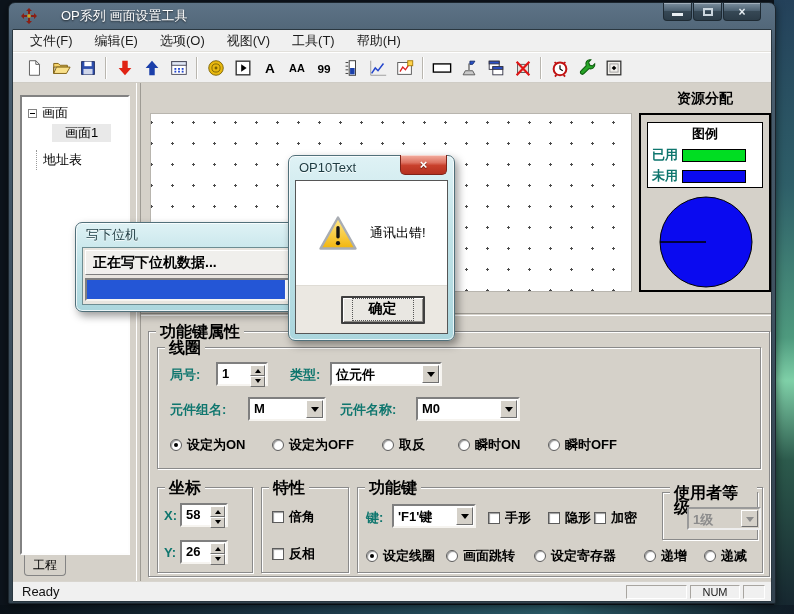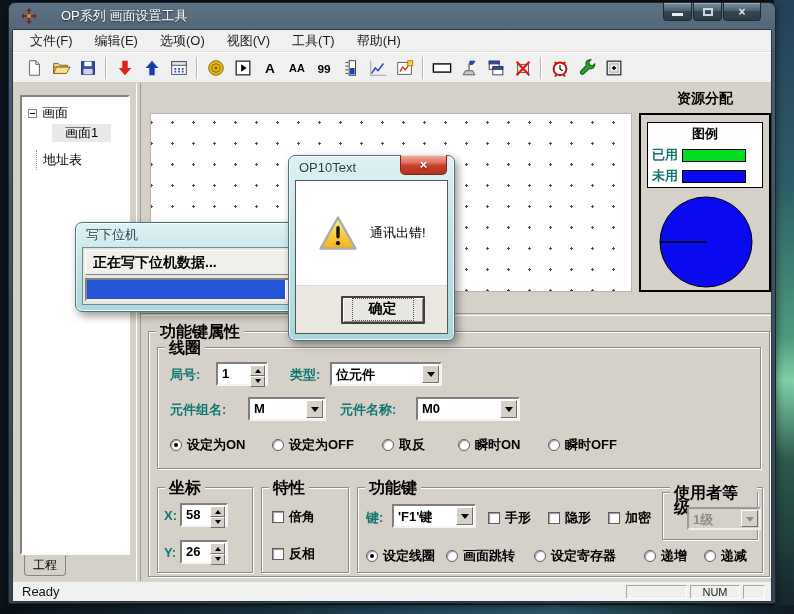--- a/index.html
+++ b/index.html
@@ -494,21 +494,21 @@
               </span>
           </div>
           <label class="opt" style="left:130px; top:21px;">
             <span class="cb"></span>
               <span class="t">手形</span>
             </label>
           <label class="opt" style="left:190px; top:21px;">
             <span class="cb"></span>
               <span class="t">隐形</span>
             </label>
-          <label class="opt" style="left:250px; top:21px;font-family:Liberation Serif, serif;">
+          <label class="opt" style="left:236px; top:21px;font-family:Liberation Serif, serif;">
             <span class="cb"></span>
               <span class="t">加密</span>
             </label>
 
           <div class="gbox" style="left:304px; top:4px; width:96px; height:48px;">
             <span class="glabel">使用者等级</span>
             <div class="field disabled-field" style="left:24px; top:14px; width:74px; height:23px;">
               <span class="val">1级</span>
               <span class="drop-btn">
                   <i class="tri-down" style="border-top-color:#8c8c8c;"></i>

